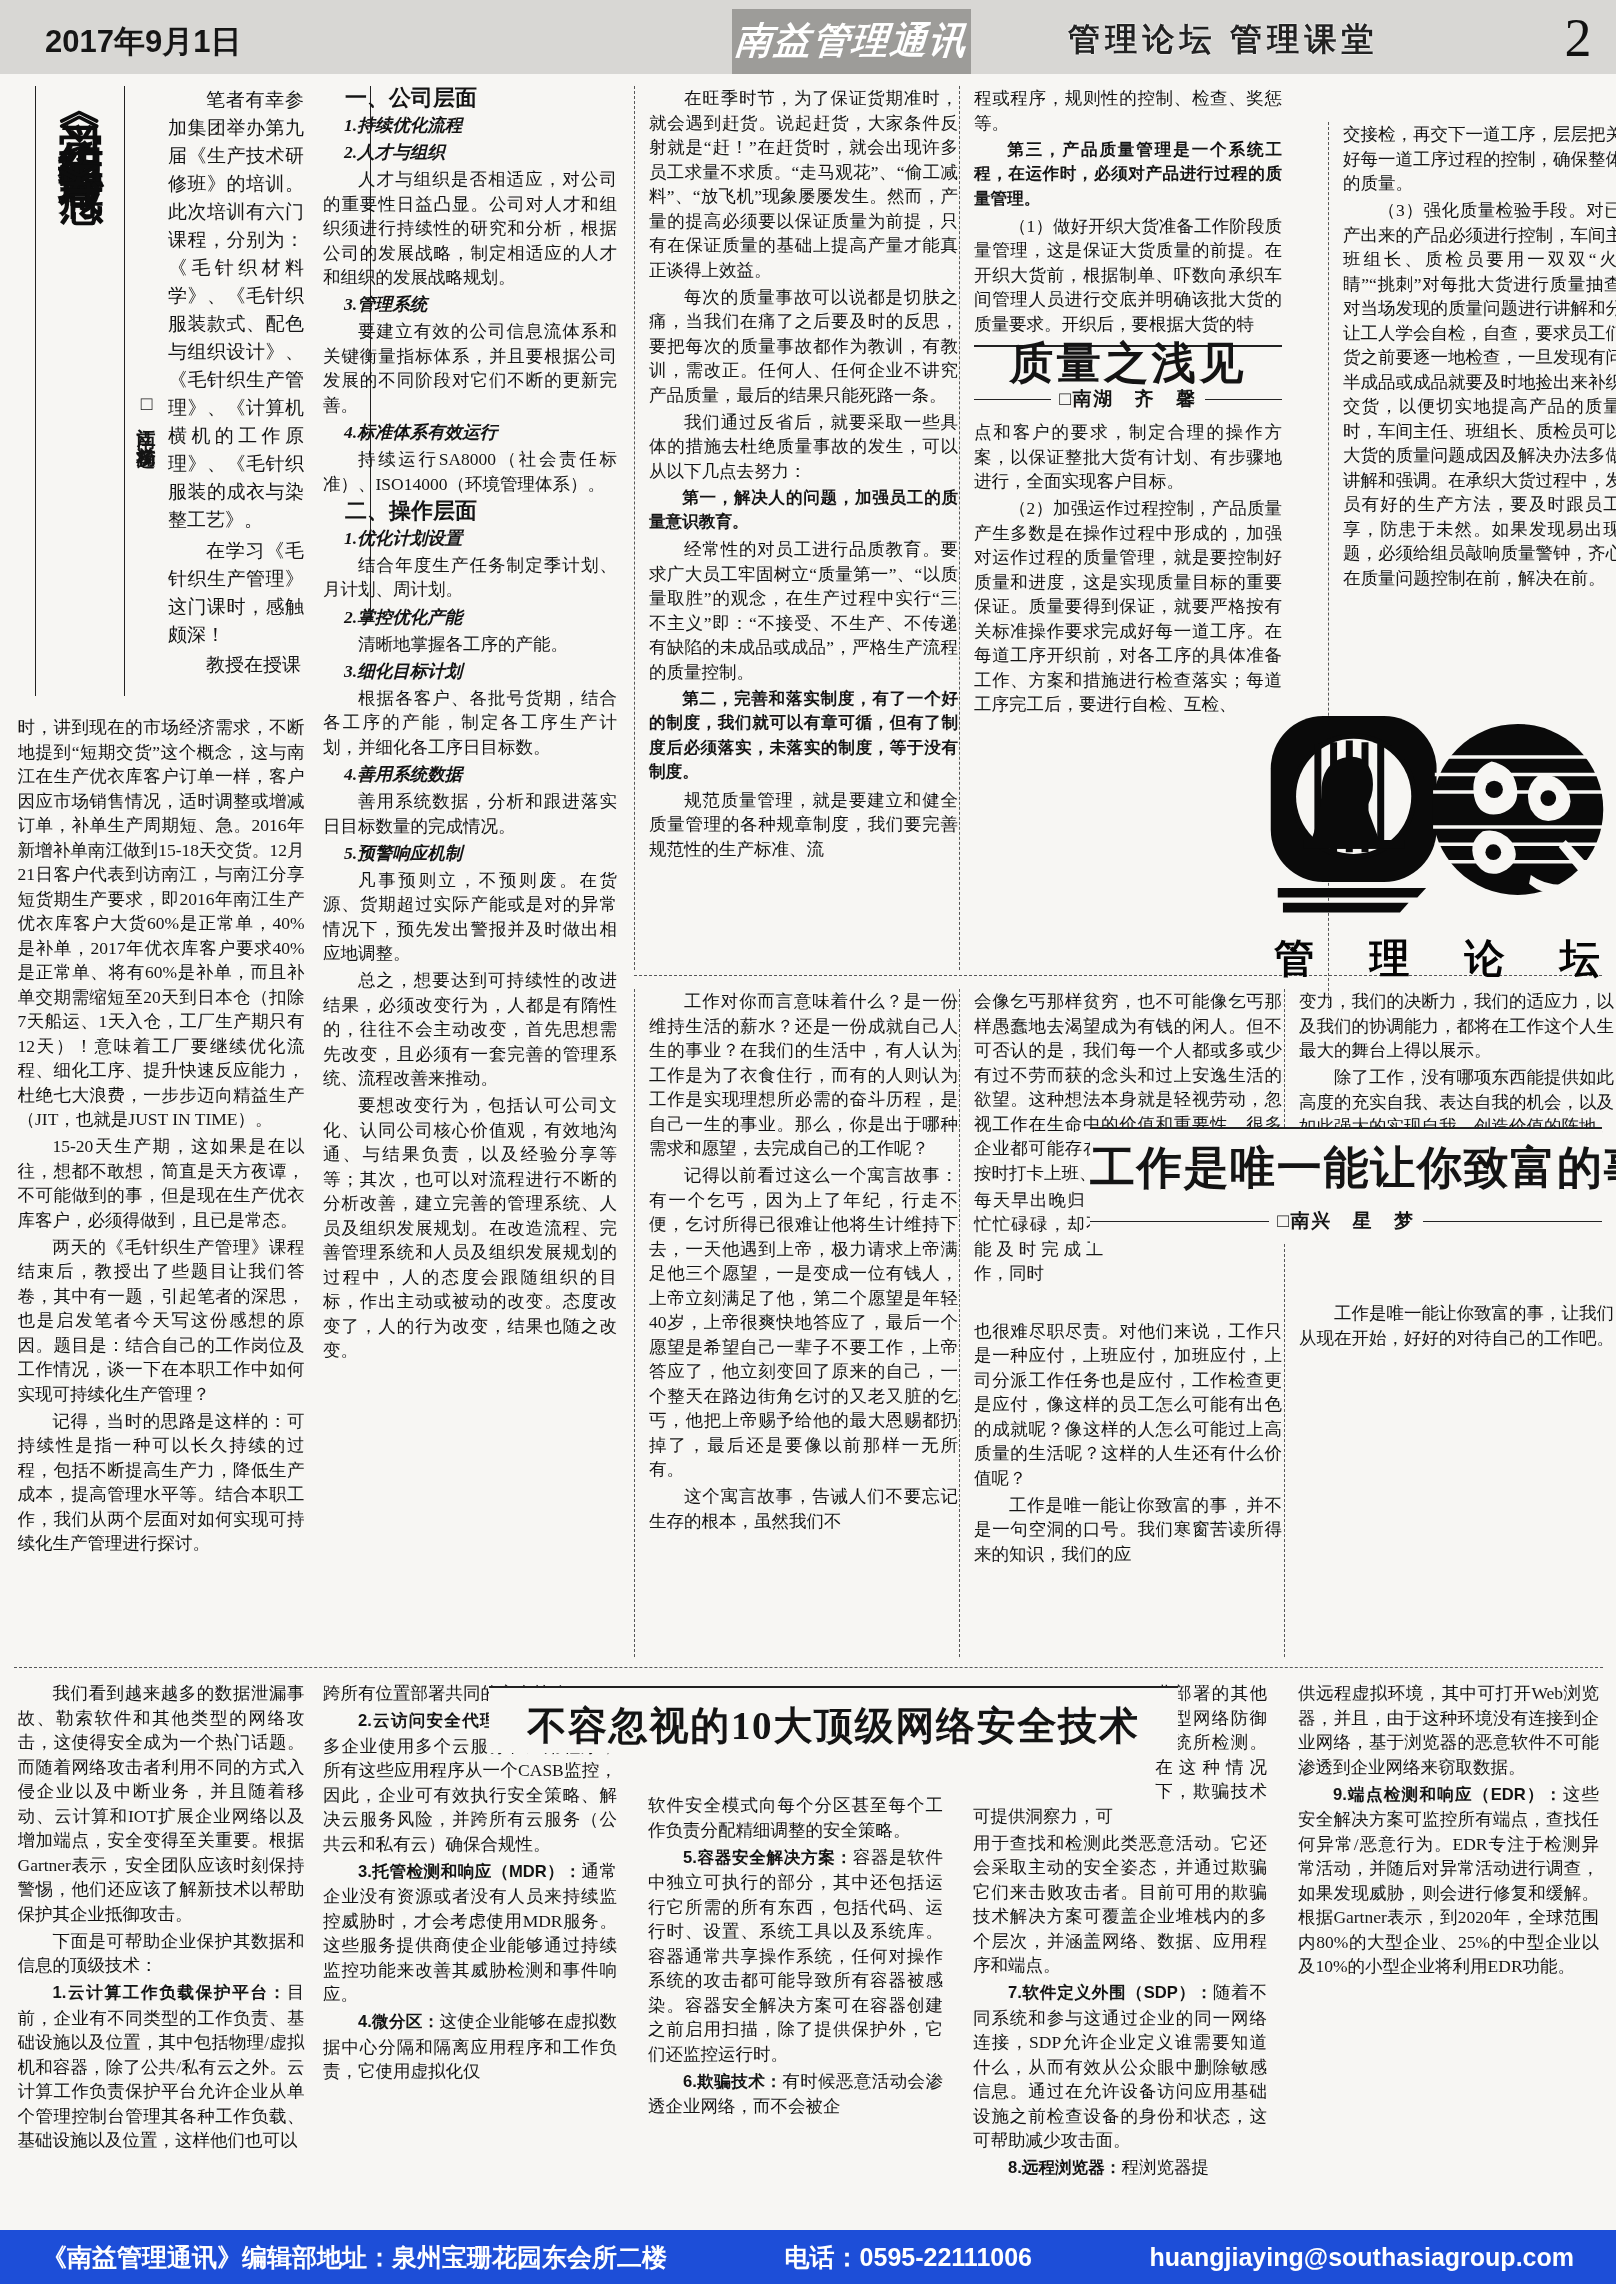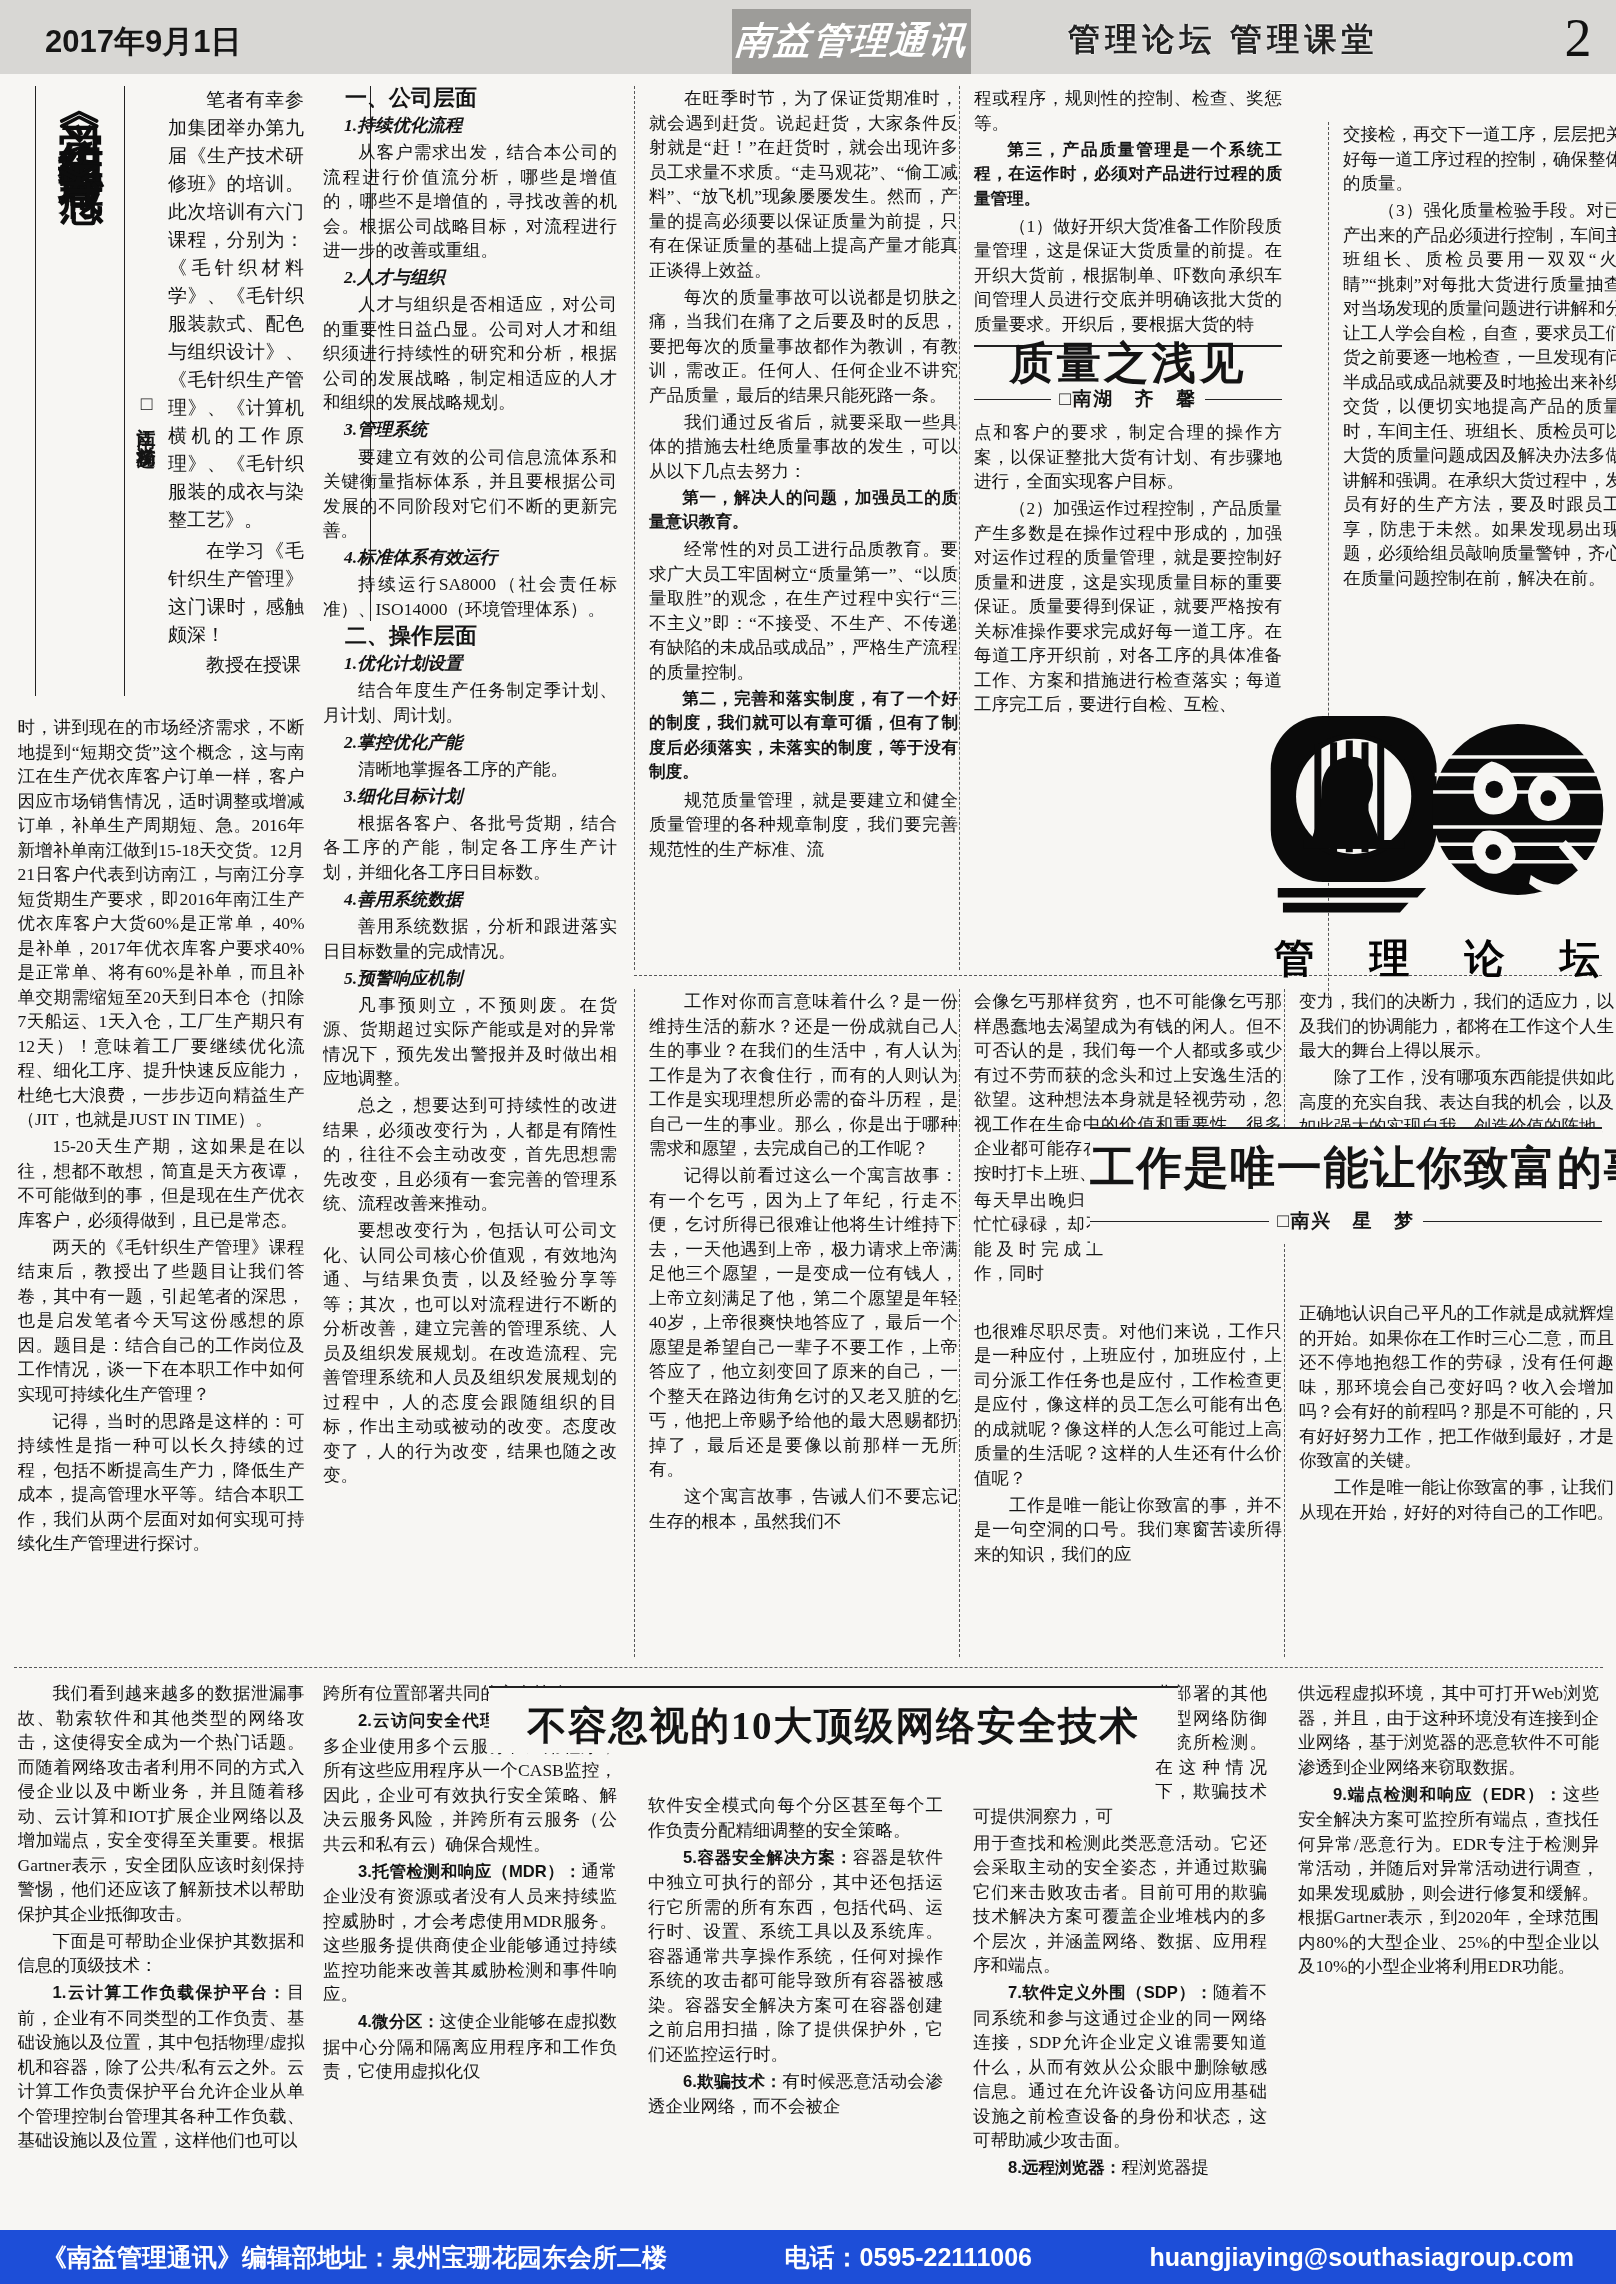--- a/index.html
+++ b/index.html
@@ -69,21 +69,20 @@
     </div>
   <div class="col" style="left:17.5px;top:715px;width:287px;height:945px;">
       <p class="noind">时，讲到现在的市场经济需求，不断地提到“短期交货”这个概念，这与南江在生产优衣库客户订单一样，客户因应市场销售情况，适时调整或增减订单，补单生产周期短、急。2016年新增补单南江做到15-18天交货。12月21日客户代表到访南江，与南江分享短货期生产要求，即2016年南江生产优衣库客户大货60%是正常单，40%是补单，2017年优衣库客户要求40%是正常单、将有60%是补单，而且补单交期需缩短至20天到日本仓（扣除7天船运、1天入仓，工厂生产期只有12天）！意味着工厂要继续优化流程、细化工序、提升快速反应能力，杜绝七大浪费，一步步迈向精益生产（JIT，也就是JUST IN TIME）。</p>
       <p class="ind">15-20天生产期，这如果是在以往，想都不敢想，简直是天方夜谭，不可能做到的事，但是现在生产优衣库客户，必须得做到，且已是常态。</p>
       <p class="ind">两天的《毛针织生产管理》课程结束后，教授出了些题目让我们答卷，其中有一题，引起笔者的深思，也是启发笔者今天写这份感想的原因。题目是：结合自己的工作岗位及工作情况，谈一下在本职工作中如何实现可持续化生产管理？</p>
       <p class="ind">记得，当时的思路是这样的：可持续性是指一种可以长久持续的过程，包括不断提高生产力，降低生产成本，提高管理水平等。结合本职工作，我们从两个层面对如何实现可持续化生产管理进行探讨。</p>
     </div>
   <div class="col" style="left:323px;top:86px;width:294px;height:1573px;">
       <p class="sec">一、公司层面</p>
       <p class="sub">1.持续优化流程</p>
-      <p class="ind">从客户需求出发，结合本公司的流程进行价值流分析，哪些是增值的，哪些不是增值的，寻找改善的机会。根据公司战略目标，对流程进行进一步的改善或重组。</p>
       <p class="sub">2.人才与组织</p>
       <p class="ind">人才与组织是否相适应，对公司的重要性日益凸显。公司对人才和组织须进行持续性的研究和分析，根据公司的发展战略，制定相适应的人才和组织的发展战略规划。</p>
       <p class="sub">3.管理系统</p>
       <p class="ind">要建立有效的公司信息流体系和关键衡量指标体系，并且要根据公司发展的不同阶段对它们不断的更新完善。</p>
       <p class="sub">4.标准体系有效运行</p>
       <p class="ind">持续运行SA8000（社会责任标准）、ISO14000（环境管理体系）。</p>
       <p class="sec">二、操作层面</p>
       <p class="sub">1.优化计划设置</p>
       <p class="ind">结合年度生产任务制定季计划、月计划、周计划。</p>
       <p class="sub">2.掌控优化产能</p>
@@ -197,21 +196,20 @@
   </div>
 
   <div class="col dashv" style="left:1284px;top:989px;width:315px;height:668px;padding-left:14px;">
     <div>
         <p class="noind">变力，我们的决断力，我们的适应力，以及我们的协调能力，都将在工作这个人生最大的舞台上得以展示。</p>
         <p class="ind">除了工作，没有哪项东西能提供如此高度的充实自我、表达自我的机会，以及如此强大的实现自我，创造价值的阵地。</p>
         <p class="ind">工作的质量决定生活的质量，</p>
       </div>
     <div class="sp-b"></div>
     <div>
-        <p class="noind">正确地认识自己平凡的工作就是成就辉煌的开始。如果你在工作时三心二意，而且还不停地抱怨工作的劳碌，没有任何趣味，那环境会自己变好吗？收入会增加吗？会有好的前程吗？那是不可能的，只有好好努力工作，把工作做到最好，才是你致富的关键。</p>
         <p class="ind">工作是唯一能让你致富的事，让我们从现在开始，好好的对待自己的工作吧。</p>
       </div>
   </div>
 
   <div class="floatbox" style="left:1090px;top:1127px;width:512px;">
     <div style="border-top:2.6px solid #222;margin-bottom:8.7px;"></div>
     <div class="t">工作是唯一能让你致富的事</div>
     <div class="byrow">
       <span class="ln"></span>
       <span class="nm">□南兴　星　梦</span>

